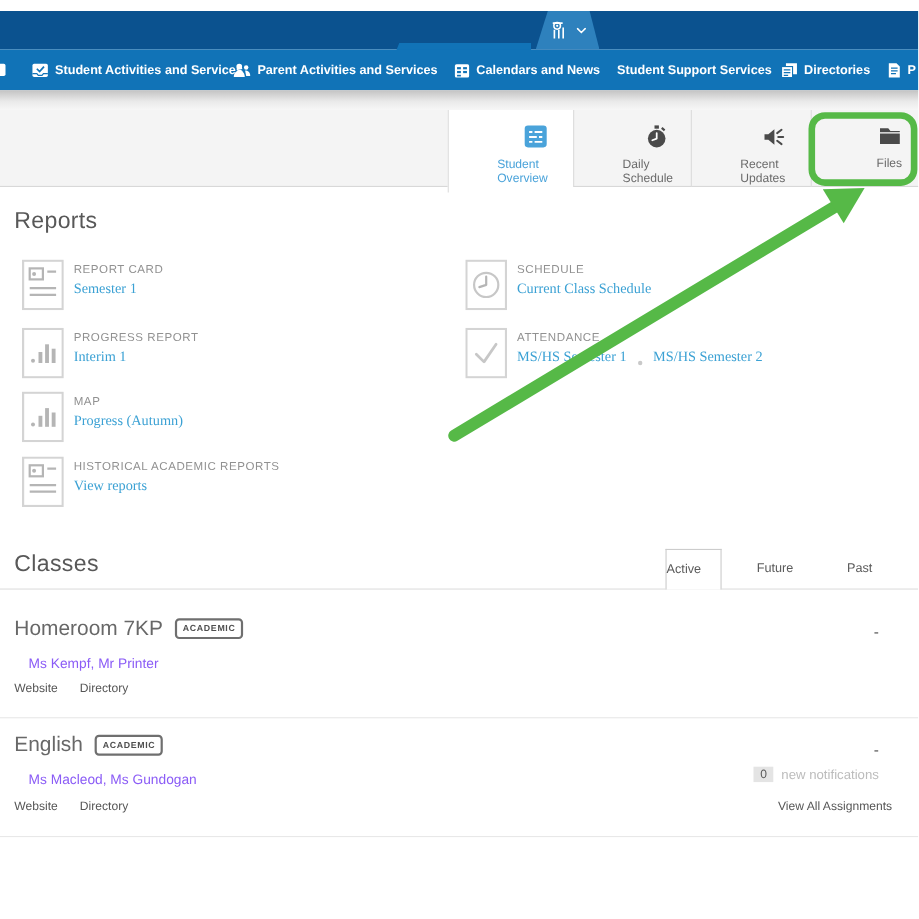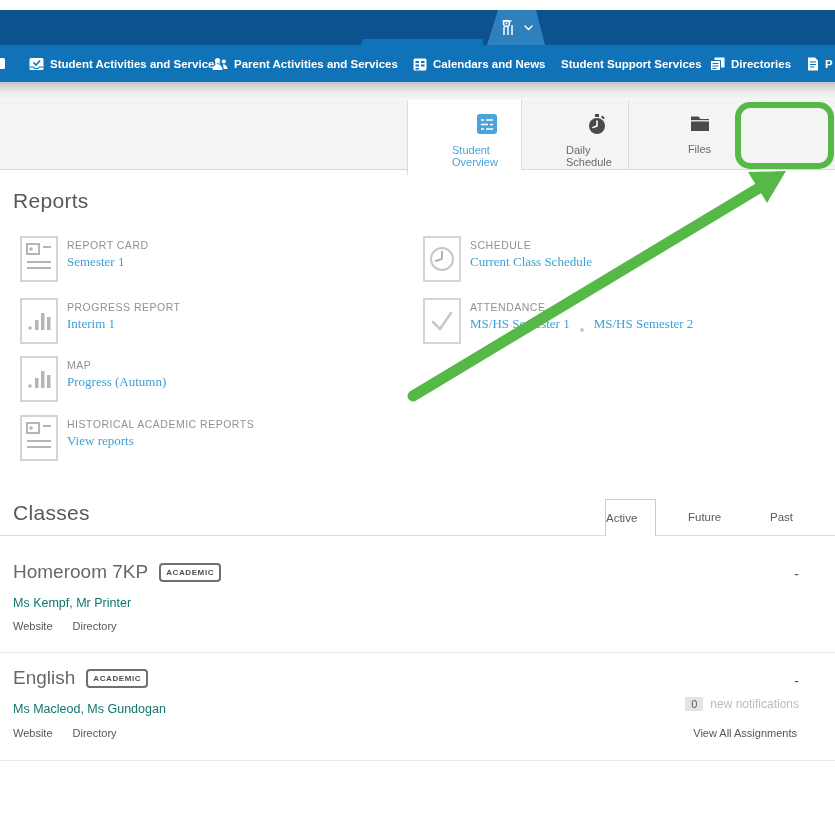--- a/index.html
+++ b/index.html
@@ -49,28 +49,28 @@
   .classes-hr { position:absolute; left:0; top:535px; width:835px; height:1px; background:#dedede; }
   .cls-divider { position:absolute; left:0; width:835px; height:1px; background:#e8e8e8; }
   .filter-tab { position:absolute; font-size:11.5px; color:#5a5a5a; cursor:pointer; }
   .filter-tab.active { top:499px; height:37px; background:#fff; border:1px solid #cccccc; border-bottom:none;
     display:flex; align-items:center; justify-content:flex-start; z-index:3; }
   .filter-tab.plain { top:511px; }
 
   .cls-title { position:absolute; left:13px; font-size:19px; color:#686868; }
   .badge { display:inline-block; margin-left:11px; vertical-align:3px; border:2px solid #6f6f6f; border-radius:4px;
     padding:3px 5px; font-size:8px; font-weight:bold; letter-spacing:.6px; color:#4f4f4f; }
-  .teachers { position:absolute; left:13px; font-size:12.5px; color:#0f766e; }
+  .teachers { position:absolute; left:26px; font-size:12.5px; color:#8b5cf6; }
   .cls-links { position:absolute; left:13px; display:flex; gap:20px; }
   .cls-link { font-size:11px; color:#565656; cursor:pointer; }
   .grade-dash { position:absolute; right:36px; font-size:14px; color:#555; }
   .notif-row { position:absolute; right:36px; display:flex; align-items:center; gap:7px; }
   .notif-count { background:#e4e4e4; color:#5a5a5a; font-size:11px; padding:1px 6px; }
   .notif-text { font-size:12px; color:#bcbcbc; }
-  .view-all { position:absolute; right:38px; font-size:11px; color:#565656; cursor:pointer; }
+  .view-all { position:absolute; right:24px; font-size:11px; color:#565656; cursor:pointer; }
 
   
   .annotation { position:absolute; left:0; top:0; width:835px; height:835px; pointer-events:none; z-index:50; }
 </style>
 </head>
 <body>
 
 <div id="screen">
 
   <div class="strip-white"></div>
@@ -165,20 +165,27 @@
     </div>
     <div class="vtab w1">
       <svg width="22" height="22" viewBox="0 0 22 22">
         <rect x="9" y="1" width="4" height="3" fill="#4a4a4a"></rect>
         <rect x="15.2" y="3.4" width="3.4" height="2" transform="rotate(40 16.9 4.4)" fill="#4a4a4a"></rect>
         <circle cx="11" cy="13" r="8" fill="#4a4a4a"></circle>
         <path d="M11 13 V8 M11 13 L7 14.5" stroke="#fff" stroke-width="1.6" stroke-linecap="round"></path>
       </svg>
       <span class="vlabel">Daily Schedule</span>
     </div>
+    <div class="vtab w2">
+      <svg width="24" height="22" viewBox="0 0 24 22">
+        <path d="M2 9 v5 h3.5 l5.5 4.5 V4.5 L5.5 9 Z" fill="#4a4a4a"></path>
+        <path d="M13.5 8 l4 -3 M14.5 11.5 h4.5 M13.5 15 l4 3" stroke="#4a4a4a" stroke-width="1.8" stroke-linecap="round"></path>
+      </svg>
+      <span class="vlabel">Recent Updates</span>
+    </div>
     <div class="vtab w3">
       <svg width="24" height="21" viewBox="0 0 24 21">
         <path d="M3 3.5 h7.5 l2 2.5 h8.5 v12 H3 Z" fill="#4a4a4a"></path>
         <path d="M3 7.8 h18.5" stroke="#fff" stroke-width="1.2"></path>
       </svg>
       <span class="vlabel">Files</span>
     </div>
   </div>
 
   <div class="section-heading" style="top:189px">Reports</div>

